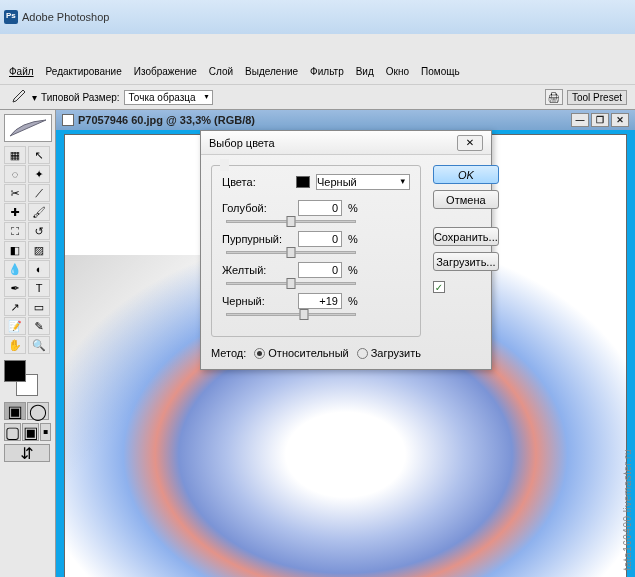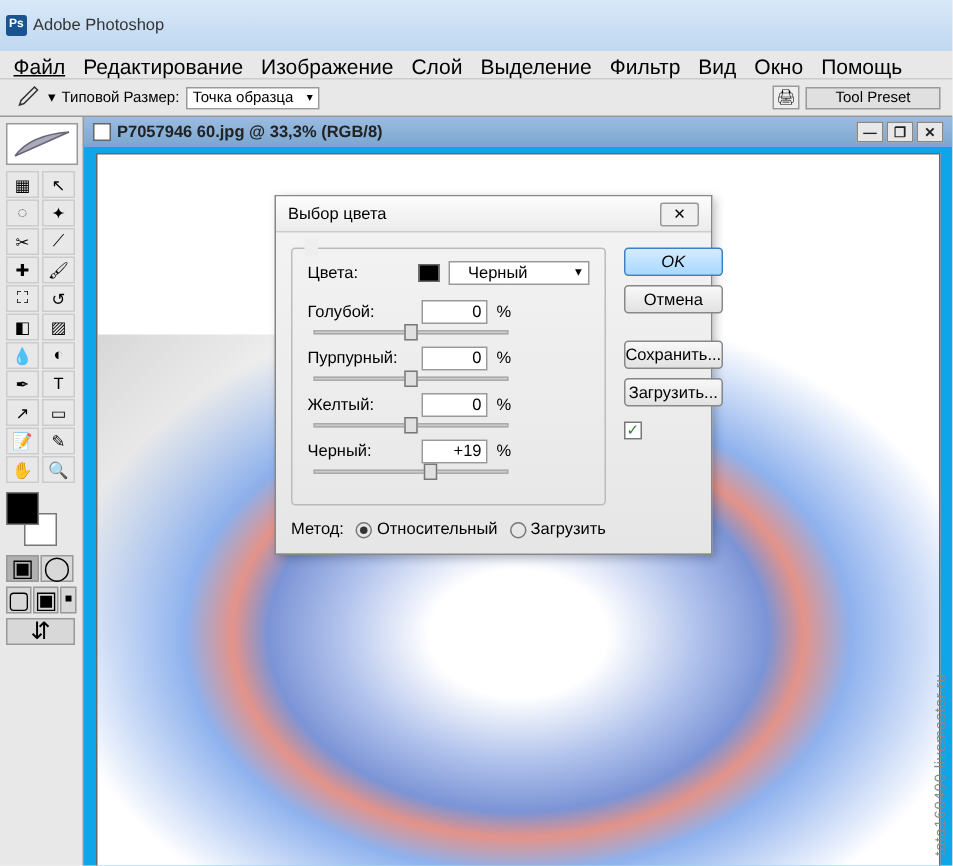--- a/index.html
+++ b/index.html
@@ -2,29 +2,29 @@
 <html><head>
   <meta charset="utf-8">
   <style>
     * { margin: 0; padding: 0; box-sizing: border-box; font-family: Tahoma, sans-serif; }
     body { width: 635px; height: 577px; background: #e8e8e8; overflow: hidden; position: relative; }
     
     .titlebar { height: 34px; background: linear-gradient(to bottom, #d8e8f8, #c0d8f0); display: flex; align-items: center; padding: 0 4px; font-size: 11px; color: #333; }
     .titlebar .ps-icon { width: 14px; height: 14px; background: #1a5490; margin-right: 4px; border-radius: 2px; position: relative; }
     .titlebar .ps-icon::after { content: 'Ps'; color: #fff; font-size: 8px; font-weight: bold; position: absolute; top: 1px; left: 2px; }
     
-    .menubar { height: 18px; background: #e8e8e8; display: flex; align-items: flex-end; padding: 0 4px; font-size: 14px; gap: 2px; }
+    .menubar { height: 18px; background: #e8e8e8; display: flex; align-items: flex-start; padding: 0 4px; font-size: 10px; gap: 2px; margin-top: 32px; }
     .menubar span { padding: 0 5px; cursor: pointer; }
     .menubar span u { text-decoration: underline; }
     
     .optionsbar { height: 26px; background: #e8e8e8; border-top: 1px solid #ccc; border-bottom: 1px solid #999; display: flex; align-items: center; padding: 0 8px; font-size: 10px; gap: 4px; }
     .options-icon { width: 20px; height: 18px; display: flex; align-items: center; justify-content: center; }
     .options-dropdown { background: #fff; border: 1px solid #999; padding: 1px 16px 1px 4px; font-size: 10px; position: relative; }
     .options-right { margin-left: auto; display: flex; gap: 4px; align-items: center; }
-    .tool-preset { border: 1px solid #999; background: #e0e0e0; padding: 1px 19px; font-size: 10px; }
+    .tool-preset { border: 1px solid #999; background: #e0e0e0; padding: 1px 4px; font-size: 10px; }
     
     .workspace { display: flex; height: calc(100% - 64px); }
     
     .toolbox { width: 56px; background: #e8e8e8; border-right: 1px solid #999; padding: 4px; }
     .tool-feather { width: 48px; height: 28px; background: #fff; border: 1px solid #999; margin-bottom: 4px; display: flex; align-items: center; justify-content: center; }
     .tool-grid { display: grid; grid-template-columns: 1fr 1fr; gap: 1px; }
     .tool-btn { width: 22px; height: 18px; background: #e8e8e8; border: 1px solid #ccc; display: flex; align-items: center; justify-content: center; font-size: 11px; cursor: pointer; }
     .color-swatches { margin-top: 6px; position: relative; width: 40px; height: 36px; }
     .swatch-fg { width: 22px; height: 22px; background: #000; border: 1px solid #777; position: absolute; top: 0; left: 0; z-index: 2; }
     .swatch-bg { width: 22px; height: 22px; background: #fff; border: 1px solid #777; position: absolute; bottom: 0; right: 6px; }
@@ -34,31 +34,31 @@
     
     .canvas-area { flex: 1; background: #0ea5e9; position: relative; overflow: hidden; font-weight: bold; }
     .doc-tab { height: 20px; background: linear-gradient(to bottom, #9cbce0, #7aa5d0); display: flex; align-items: center; padding: 0 6px; font-size: 11px; color: #222; }
     .doc-tab .doc-icon { width: 12px; height: 12px; background: #fff; margin-right: 4px; border: 1px solid #666; }
     .doc-controls { margin-left: auto; display: flex; gap: 2px; }
     .doc-win-btn { width: 18px; height: 14px; background: #e8e8e8; border: 1px solid #888; font-size: 9px; display: flex; align-items: center; justify-content: center; cursor: pointer; }
     
     .canvas { background: #fff; margin: 4px 8px; height: calc(100% - 28px); position: relative; border: 1px solid #666; overflow: hidden; }
     .image-content { position: absolute; top: 120px; left: 0; right: 0; bottom: 0; background: radial-gradient(ellipse at 50% 55%, transparent 15%, rgba(30,80,200,0.35) 30%, rgba(15,60,180,0.55) 42%, rgba(200,40,20,0.5) 48%, rgba(30,100,220,0.5) 56%, transparent 78%), linear-gradient(135deg, rgba(140,140,140,0.35) 0%, transparent 25%); }
     
-    .dialog { position: absolute; top: 130px; left: 183px; width: 292px; background: linear-gradient(to bottom, #f4f4f4, #e6e6e6); border: 1px solid #888; box-shadow: 2px 2px 6px rgba(0,0,0,0.25); font-size: 11px; }
+    .dialog { position: absolute; top: 130px; left: 200px; width: 292px; background: linear-gradient(to bottom, #f4f4f4, #e6e6e6); border: 1px solid #888; box-shadow: 2px 2px 6px rgba(0,0,0,0.25); font-size: 11px; }
     .dialog-title { height: 24px; background: linear-gradient(to bottom,#fdfdfd,#ebebeb); display: flex; align-items: center; padding: 0 8px; border-bottom: 1px solid #ccc; }
     .dialog-close { margin-left: auto; width: 26px; height: 16px; border: 1px solid #999; border-radius: 2px; background: #f0f0f0; display: flex; align-items: center; justify-content: center; font-size: 10px; cursor: pointer; }
     .dialog-body { display: flex; padding: 10px; gap: 12px; }
     .dialog-left { flex: 1; }
     .fieldset { border: 1px solid #bbb; border-radius: 3px; padding: 8px 10px 12px; position: relative; margin-bottom: 10px; }
     .fieldset-legend { position: absolute; top: -7px; left: 8px; background: #eee; padding: 0 3px; font-size: 11px; }
     .color-row { display: flex; align-items: center; margin-bottom: 10px; gap: 4px; }
     .color-label { width: 70px; }
     .color-swatch-sm { width: 14px; height: 12px; background: #000; border: 1px solid #666; margin-right: 2px; }
-    .color-select { flex: 1; background: #fff; border: 1px solid #999; padding: 1px 12px; font-size: 11px; position: relative; }
+    .color-select { flex: 1; background: #fff; border: 1px solid #999; padding: 1px 0; font-size: 11px; position: relative; }
     .color-select::after { content: '▾'; position: absolute; right: 4px; top: 1px; font-size: 9px; }
     .slider-row { margin-bottom: 8px; }
     .slider-row .sr-top { display: flex; align-items: center; gap: 6px; }
     .sr-label { width: 70px; }
     .sr-input { width: 44px; background: #fff; border: 1px solid #999; text-align: right; padding: 1px 3px; font-size: 11px; }
     .sr-pct { width: 14px; }
     .slider-track { height: 3px; background: #ccc; border: 1px solid #aaa; margin: 4px 0 0 4px; position: relative; width: 130px; }
     .slider-thumb { width: 9px; height: 11px; background: #e0e0e0; border: 1px solid #777; position: absolute; top: -5px; transform: translateX(-50%); }
     .method-row { display: flex; align-items: center; gap: 8px; margin-top: 4px; }
     .radio { width: 11px; height: 11px; border: 1px solid #777; border-radius: 50%; display: inline-flex; align-items: center; justify-content: center; margin-right: 3px; }

